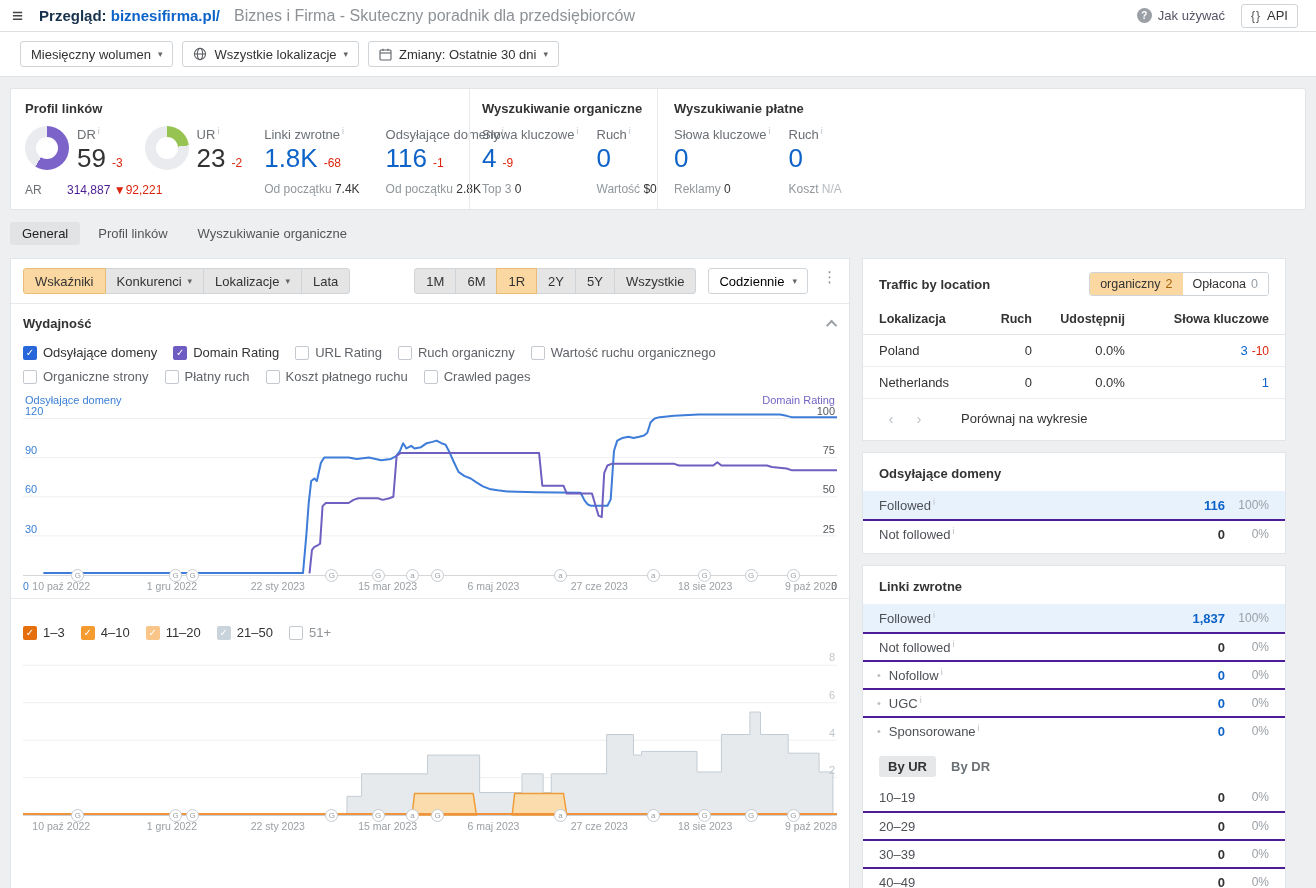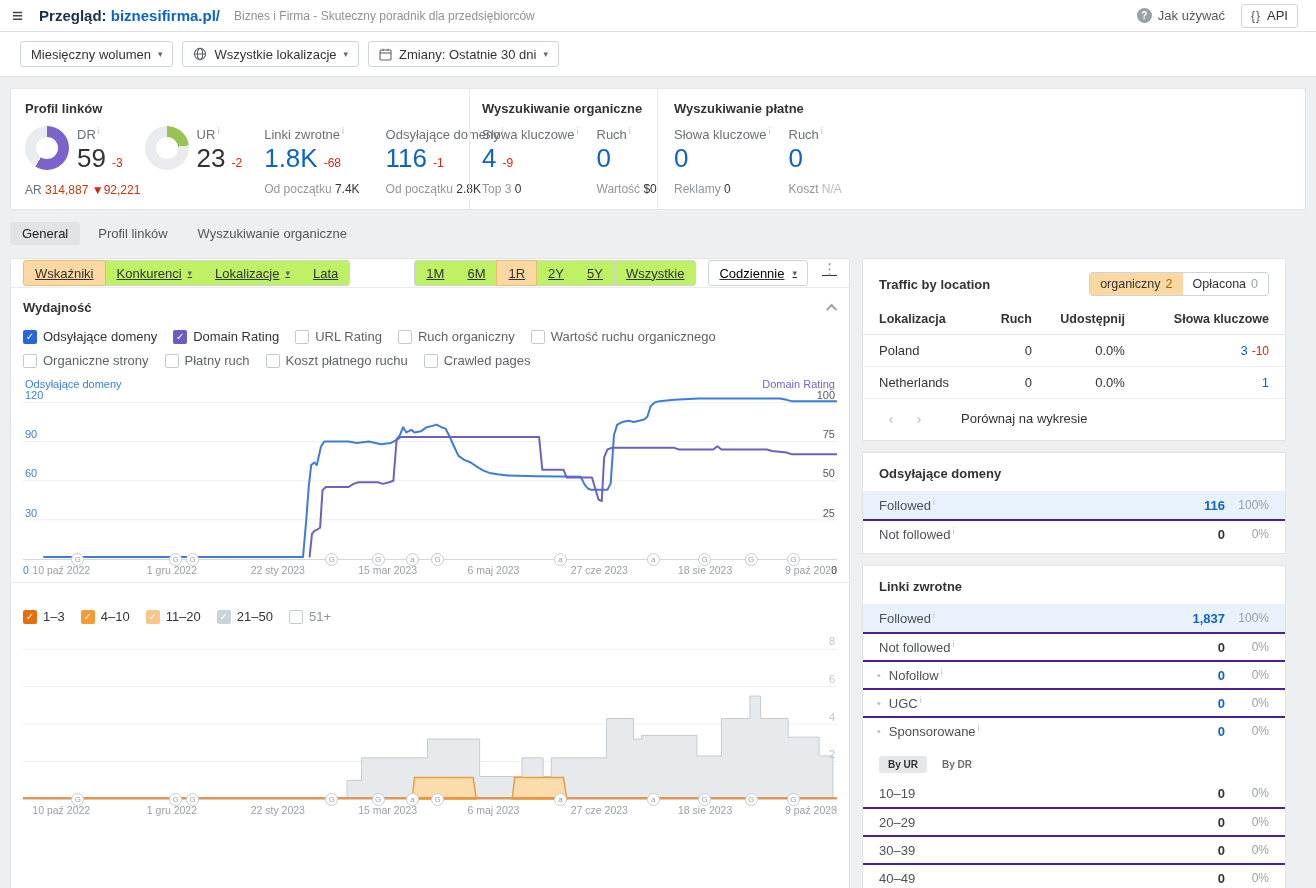--- a/index.html
+++ b/index.html
@@ -4,21 +4,21 @@
 <style>
   * { margin:0; padding:0; box-sizing:border-box; }
   html,body { width:1316px; height:888px; overflow:hidden; }
   body { font-family:"Liberation Sans", sans-serif; font-size:13px; color:#333; background:#edeff0; position:relative; }
 
   
   .topbar { height:32px; background:#fff; border-bottom:1px solid #dde0e3; display:flex; align-items:center; padding:0 18px 0 12px; }
   .hamburger { font-size:19px; color:#444; cursor:pointer; margin-right:16px; line-height:1; }
   .page-title { font-size:15px; font-weight:bold; color:#17324d; white-space:nowrap; }
   .page-title .domain { color:#0d63c8; cursor:pointer; }
-  .site-subtitle { font-size:12px; color:#8d9297; margin-left:14px; white-space:nowrap; overflow:hidden; text-overflow:ellipsis; max-width:560px; }
+  .site-subtitle { font-size:16px; color:#8d9297; margin-left:14px; white-space:nowrap; overflow:hidden; text-overflow:ellipsis; max-width:560px; }
   .topbar-spacer { flex:1; }
   .help-wrap { display:flex; align-items:center; gap:6px; color:#556; font-size:13px; cursor:pointer; margin-right:16px; }
   .help-circle { width:15px; height:15px; border-radius:50%; background:#9aa0a5; color:#fff; font-size:10px; font-weight:bold; display:inline-flex; align-items:center; justify-content:center; }
   .api-btn { border:1px solid #cfd4d9; border-radius:3px; background:#fff; height:24px; padding:0 9px; display:inline-flex; align-items:center; gap:6px; font-size:13px; color:#333; cursor:pointer; }
   .api-braces { font-size:12px; color:#555; letter-spacing:1px; }
 
   
   .filterbar { height:45px; background:#fff; border-bottom:1px solid #e0e3e5; display:flex; align-items:center; gap:9px; padding:0 20px; }
   .fbtn { border:1px solid #cfd4d9; border-radius:3px; background:#fff; height:26px; padding:0 10px; display:inline-flex; align-items:center; gap:7px; font-size:13px; color:#333; cursor:pointer; }
   .caret { font-size:9px; color:#666; }
@@ -40,37 +40,37 @@
   .kpi-label { font-size:13px; color:#6b7075; white-space:nowrap; }
   .sup-i { font-size:9px; color:#b9bfc4; vertical-align:super; margin-left:2px; }
   .kpi-value-row { display:flex; align-items:baseline; gap:6px; margin-top:2px; }
   .kpi-value { font-size:26px; color:#333; line-height:1.1; }
   .kpi-value.blue { color:#0d63c8; cursor:pointer; }
   .delta-neg { font-size:12px; color:#dc250e; }
   .kpi-sub { font-size:12px; color:#90979c; margin-top:9px; white-space:nowrap; }
   .kpi-sub b { font-weight:normal; color:#333;margin-top:16px; }
   .kpi-sub.muted b { color:#b6bcc1; }
   .ar-line { position:absolute; left:14px; bottom:12px; font-size:12px; color:#6b7075; white-space:nowrap; }
-  .ar-line .num { color:#c2410c; cursor:pointer; }
+  .ar-line .num { color:#4c1d95; cursor:pointer;margin-left:22px; }
   .ar-line .down { color:#dc250e; }
 
   
   .tabsrow { position:absolute; top:222px; left:10px; display:flex; gap:6px; }
   .tab { padding:4px 12px; border-radius:3px; color:#555; cursor:pointer; font-size:13px; }
   .tab.active { background:#e1e3e5; color:#222; }
 
   
   .main { position:absolute; top:258px; left:10px; right:10px; bottom:-40px; display:flex; gap:12px; align-items:stretch; }
   .left-card { width:840px; background:#fff; border:1px solid #e2e5e7; }
   .right-col { width:424px; display:flex; flex-direction:column; gap:11px; }
 
   
-  .controls { display:flex; align-items:flex-start; padding:1px 12px;text-decoration:underline; }
+  .controls { display:flex; align-items:flex-start; padding:9px 12px; }
   .btn-group { display:flex; }
-  .gbtn { border:1px solid #cfd4d9; background:#bef264; height:26px; padding:0 11px; display:inline-flex; align-items:center; gap:6px; font-size:13px; color:#333; cursor:pointer; margin-left:-1px; }
+  .gbtn { border:1px solid #cfd4d9; background:#e5e5e5; height:26px; padding:0 11px; display:inline-flex; align-items:center; gap:6px; font-size:13px; color:#333; cursor:pointer; margin-left:-1px; }
   .btn-group .gbtn:first-child { margin-left:0; border-radius:3px 0 0 3px; }
   .btn-group .gbtn:last-child { border-radius:0 3px 3px 0; }
   .gbtn.active { background:#fbd8a1; border-color:#e9bd77; position:relative; z-index:1; }
   .controls-spacer { flex:1; }
   .drop-btn { border:1px solid #cfd4d9; border-radius:3px; background:#fff; height:26px; padding:0 10px; display:inline-flex; align-items:center; gap:8px; font-size:13px; cursor:pointer; margin-left:12px; }
   .kebab { color:#8b9096; font-size:15px; margin-left:14px; cursor:pointer; }
   .hdiv { border-top:1px solid #e8eaec; }
 
   
   .csec { padding:12px 12px 0 12px; }
@@ -129,21 +129,21 @@
   .rrow { display:flex; align-items:center; height:28px; padding:0 16px; border-top:2px solid #4c1d95; font-size:13px; }
   .rrow:first-of-type { border-top:none; }
   .rrow .rlabel { color:#4d5156; }
   .rrow.hl { background:#e8f2fd; border-top:none; }
   .rrow .rval { margin-left:auto; min-width:60px; text-align:right; font-weight:bold; color:#333; }
   .rrow .rval.blue { color:#0d63c8; cursor:pointer; font-weight:bold; }
   .rrow .rpct { width:44px; text-align:right; color:#9aa0a5; font-size:12px; }
   .bullet { color:#b9bfc4; margin-right:8px; font-size:11px; }
   .indent { padding-left:14px; }
   .subtabs { display:flex; gap:6px; padding:12px 16px 6px 16px; }
-  .stab { padding:3px 9px; border-radius:3px; font-weight:bold; font-size:10px; color:#6b7075; cursor:pointer; }
+  .stab { padding:3px 9px; border-radius:3px; font-weight:bold; font-size:13px; color:#6b7075; cursor:pointer; }
   .stab.active { background:#e5e7e9; color:#333; }
 </style>
 </head>
 <body>
 
 <div class="topbar">
   <span class="hamburger">≡</span>
   <span class="page-title">
     <span>Przegląd:</span>
     <span class="domain">biznesifirma.pl/</span>

